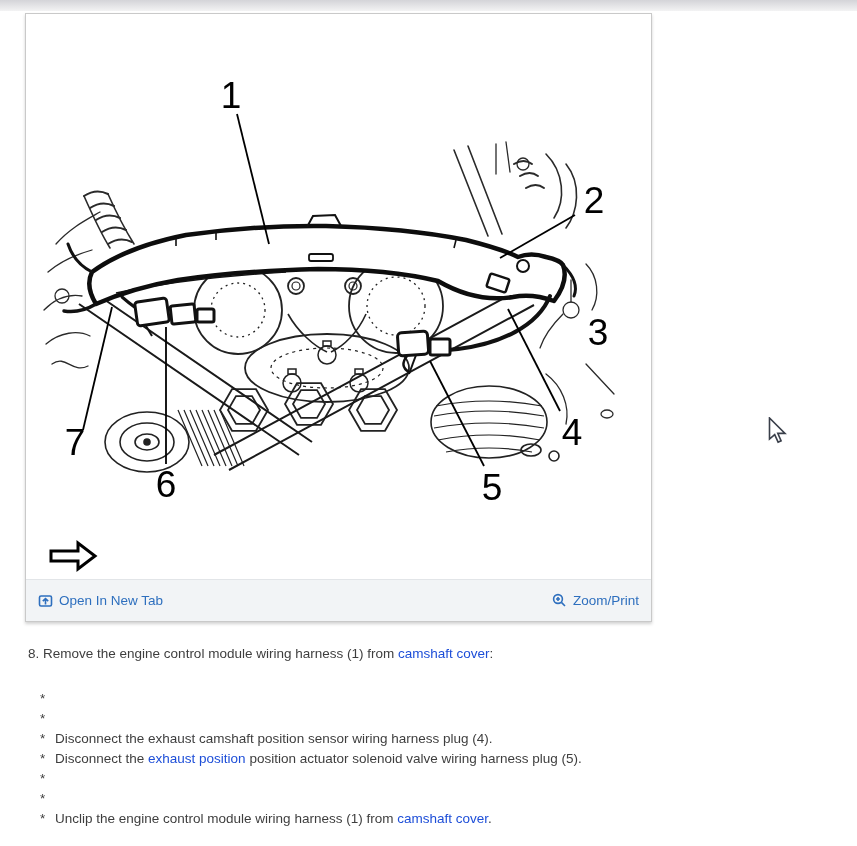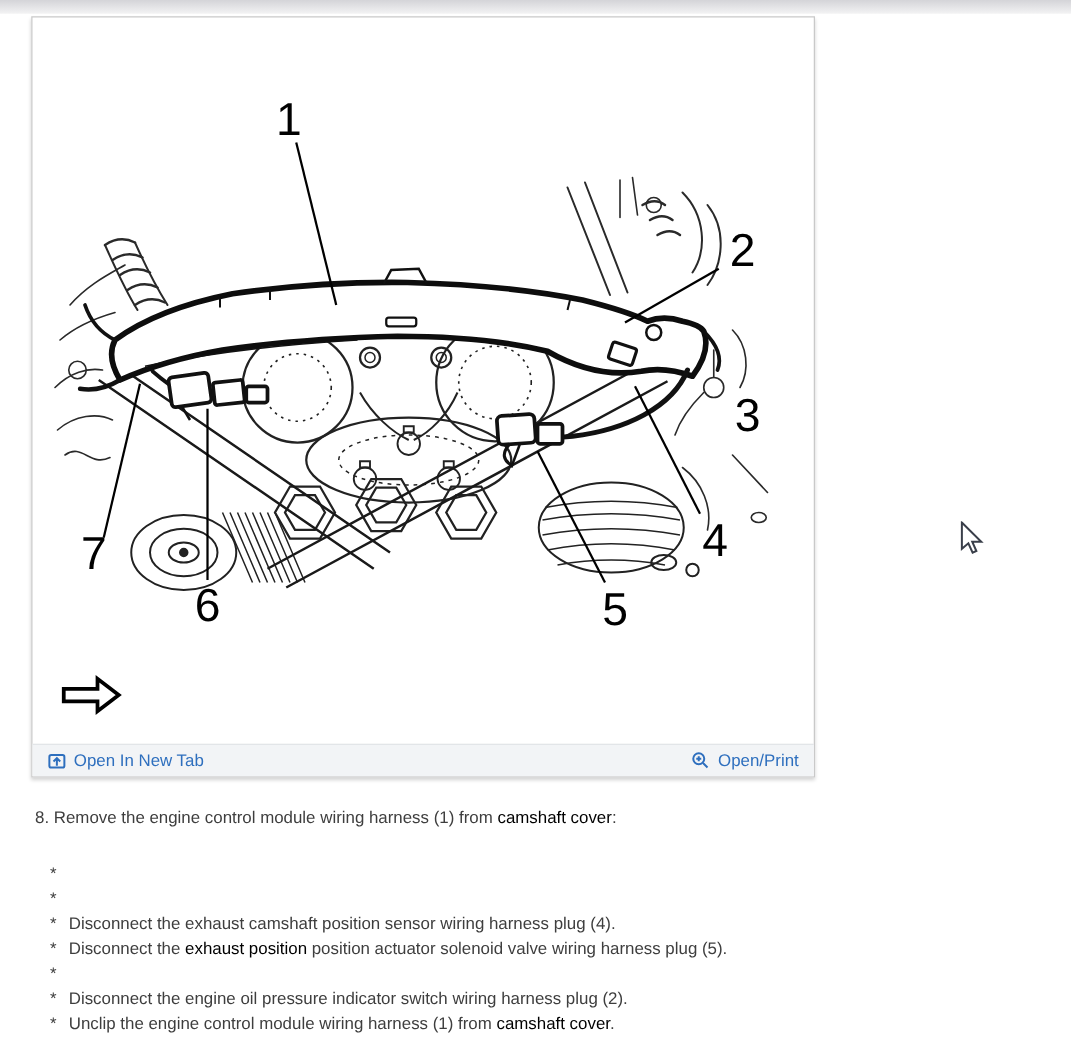--- a/index.html
+++ b/index.html
@@ -12,35 +12,35 @@
     position:absolute;top:0;left:0;width:857px;height:11px;
     background:linear-gradient(#d4d4d8,#f3f3f4);
   }
   .viewer-panel{
     position:absolute;left:25px;top:13px;width:627px;height:609px;
     background:#ffffff;border:1px solid #c9c9c9;box-sizing:border-box;
     box-shadow:0 2px 3px rgba(0,0,0,0.18);
   }
   .diagram-area{position:absolute;left:0;top:0;right:0;bottom:26px;overflow:hidden;}
   .viewer-footer{
-    position:absolute;left:0;right:0;bottom:0;height:26px;
+    position:absolute;left:0;right:0;bottom:0;height:42px;
     background:#f2f4f6;border-top:1px solid #e2e5e8;
     display:flex;align-items:center;justify-content:space-between;
     padding:0 12px;box-sizing:border-box;
   }
   .viewer-link{
     color:#2e6fbe;font-size:13.5px;text-decoration:none;cursor:pointer;
     display:flex;align-items:center;gap:6px;
   }
   .viewer-link svg{display:block;}
   .content{
     position:absolute;left:28px;top:645px;width:780px;
     color:#3e3e3e;font-size:13.5px;line-height:18px;
   }
-  .step-line .tlink, .bullet .tlink{color:#000000;cursor:pointer;text-decoration:none;text-align:right;}
+  .step-line .tlink, .bullet .tlink{color:#1d4ed8;cursor:pointer;text-decoration:none;text-align:right;}
   .bullet-list{list-style:none;margin:26px 0 0 0;padding:0 0 0 12px;}
   .bullet{display:flex;line-height:20px;}
   .bullet-marker{width:15px;flex:0 0 15px;}
   .mouse-cursor{position:absolute;left:768px;top:417px;}
   svg text.callout{
     font-family:"Liberation Sans", sans-serif;font-size:37px;fill:#000;
   }
 </style>
 </head>
 <body>
@@ -183,21 +183,21 @@
       </span>
       <span>Open In New Tab</span>
     </a>
     <a class="viewer-link">
       <span>
         <svg width="15" height="15" viewBox="0 0 15 15">
           <circle cx="6" cy="6" r="4.4" fill="none" stroke="#2e6fbe" stroke-width="1.6"></circle>
           <path d="M6,4 V8 M4,6 H8 M9.4,9.4 L13,13" fill="none" stroke="#2e6fbe" stroke-width="1.6"></path>
         </svg>
       </span>
-      <span>Open/Print</span>
+      <span>Zoom/Print</span>
     </a>
   </div>
 </div>
 
 <div class="content">
   <div class="step-line">
     <span>8.</span>
     <span>Remove the engine control module wiring harness (1) from </span><a class="tlink">camshaft cover</a><span>:</span>
   </div>
 
@@ -214,21 +214,20 @@
     </li>
     <li class="bullet">
       <span class="bullet-marker">*</span>
       <span><span>Disconnect the </span><a class="tlink">exhaust position</a><span> position actuator solenoid valve wiring harness plug (5).</span></span>
     </li>
     <li class="bullet">
       <span class="bullet-marker">*</span>
     </li>
     <li class="bullet">
       <span class="bullet-marker">*</span>
-      <span><span>Disconnect the engine oil pressure indicator switch wiring harness plug (2).</span><a class="tlink"></a><span></span></span>
     </li>
     <li class="bullet">
       <span class="bullet-marker">*</span>
       <span><span>Unclip the engine control module wiring harness (1) from </span><a class="tlink">camshaft cover</a><span>.</span></span>
     </li>
   </ul>
 </div>
 
 <div class="mouse-cursor">
   <svg width="22" height="28" viewBox="0 0 22 28">

